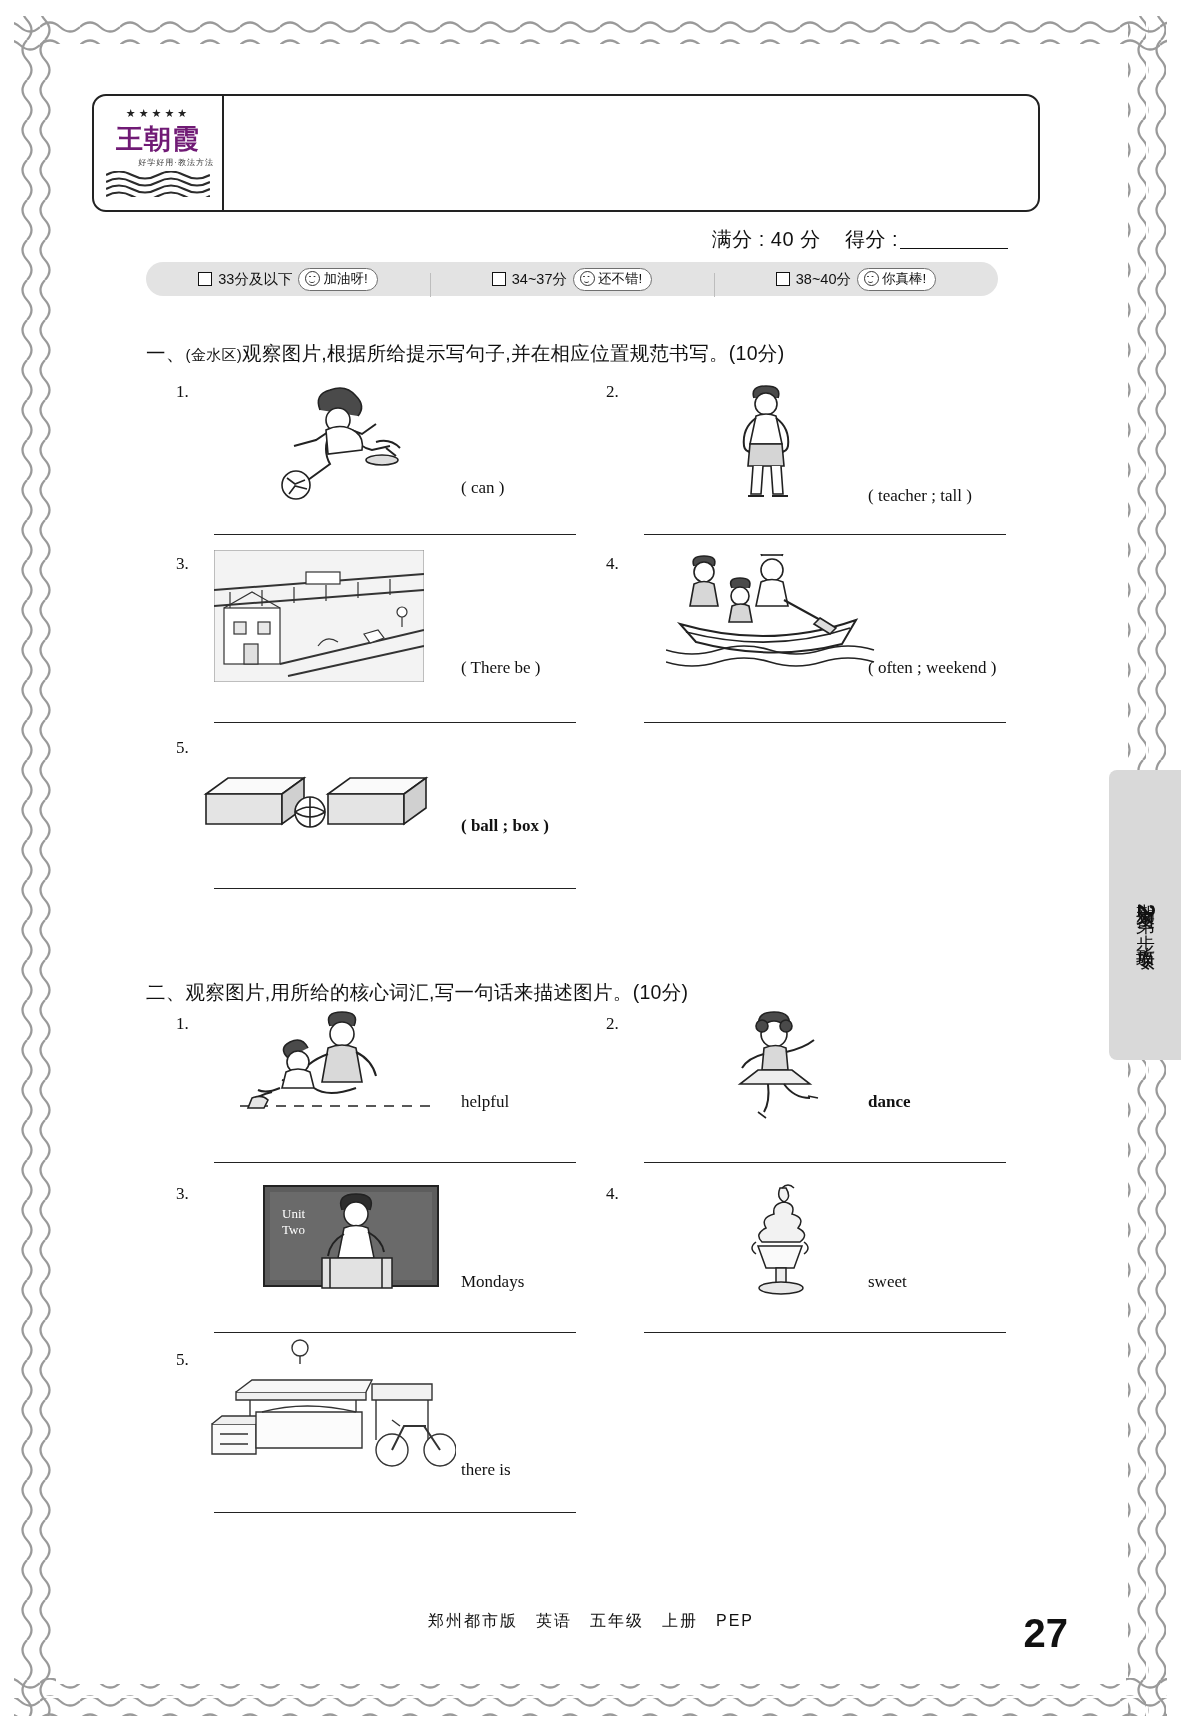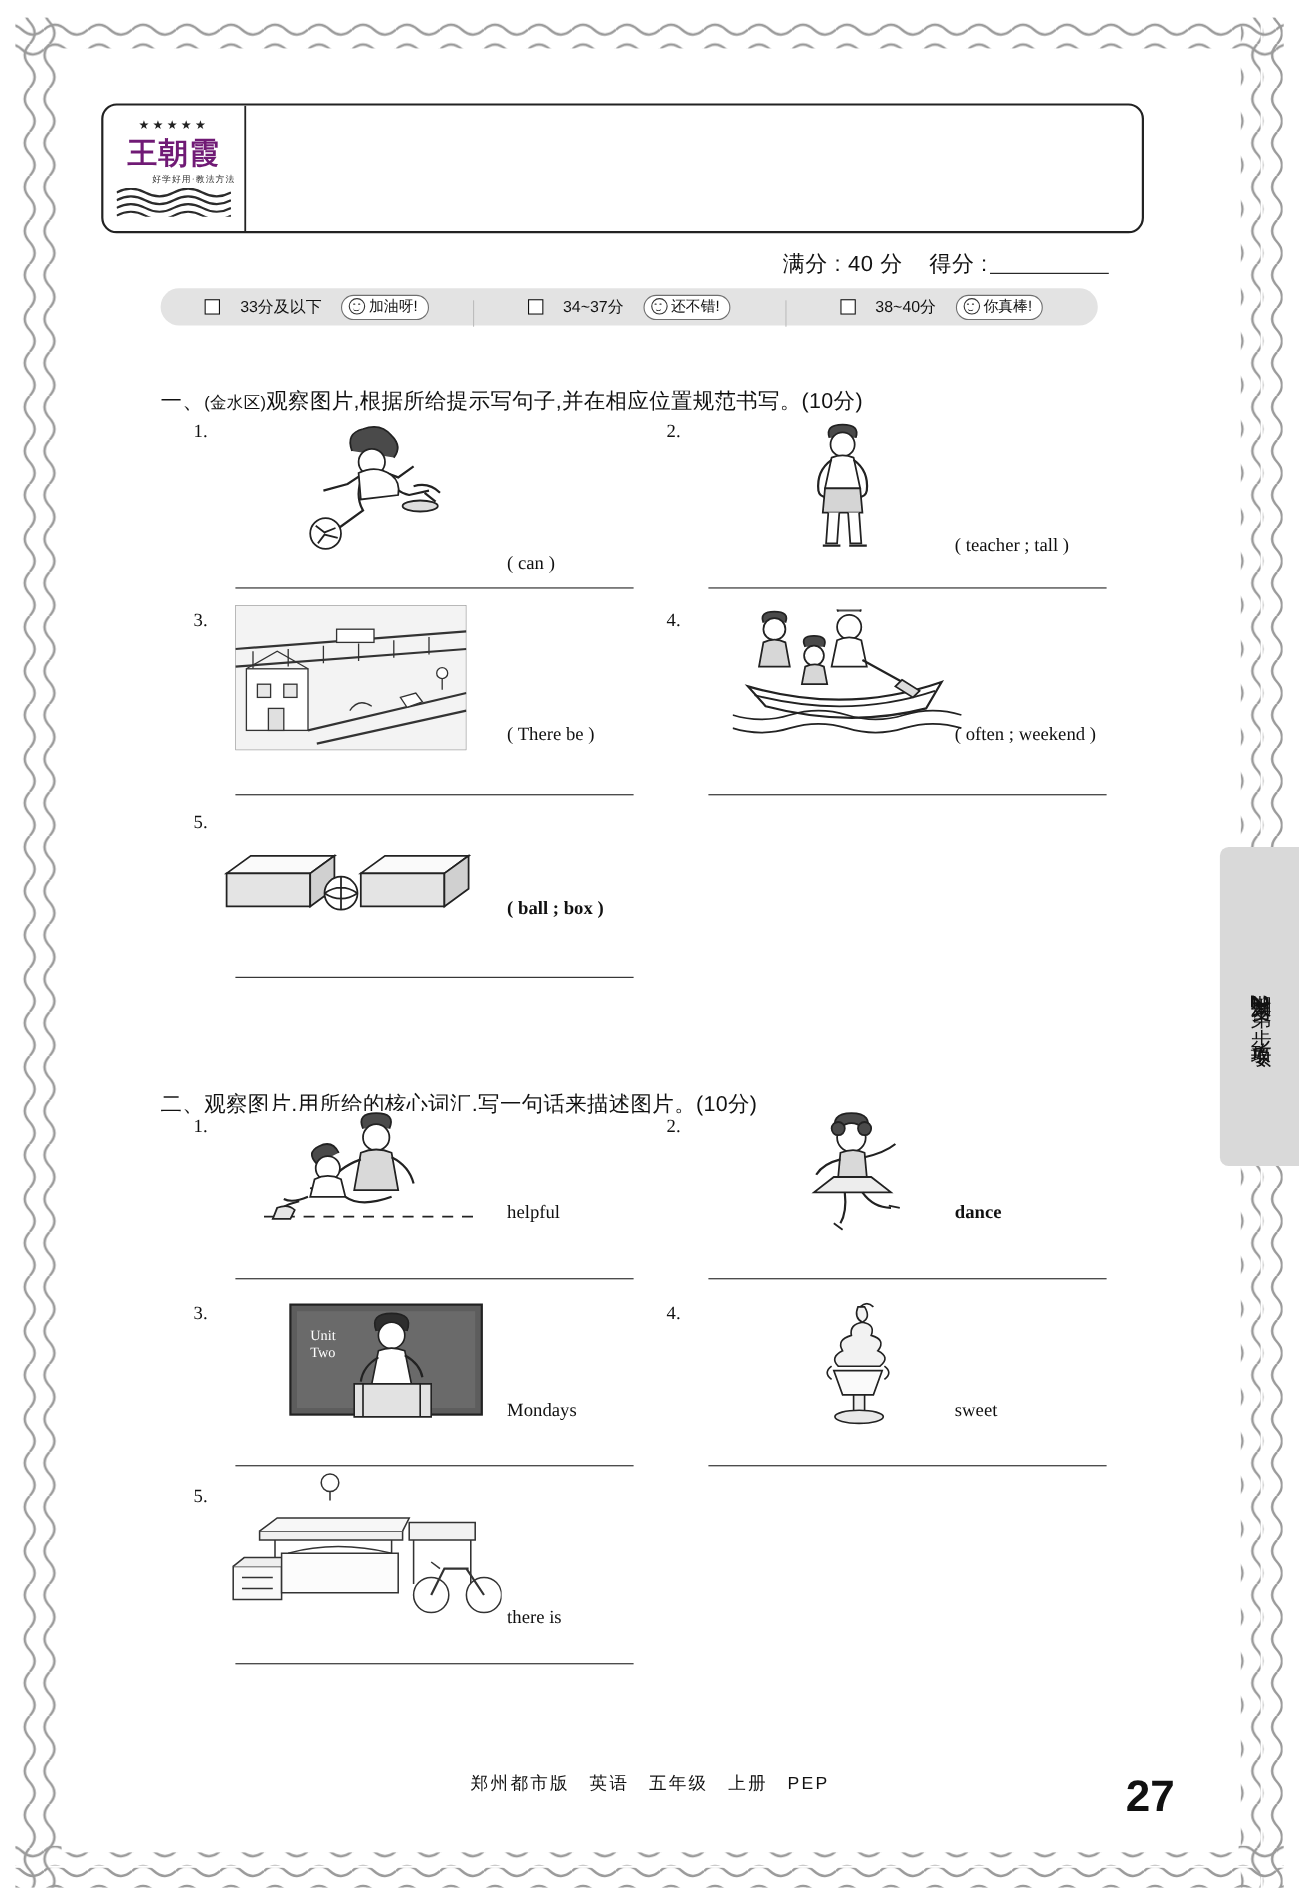--- a/index.html
+++ b/index.html
@@ -147,21 +147,21 @@
     background: #e3e3e3;
     border-radius: 17px;
     display: flex;
     align-items: center;
   }
   .rating-cell {
     flex: 1;
     display: flex;
     align-items: center;
     justify-content: center;
-    gap: 18px;
+    gap: 6px;
     font-family: "Liberation Sans", sans-serif;
     font-size: 14.5px;
     color: #111;
     position: relative;
   }
   .rating-cell + .rating-cell::before {
     content: "";
     position: absolute;
     left: 0; top: 5px;
     width: 1px; height: 24px;
@@ -211,21 +211,20 @@
   }
 
   
   .section-heading {
     position: absolute;
     font-family: "Liberation Sans", sans-serif;
     font-size: 19.5px;
     letter-spacing: 0.3px;
     color: #111;
     white-space: nowrap;
-    margin-top: 11px;
   }
   .section-heading .small {
     font-size: 15px;
   }
   #sec1 { left: 90px; top: 296px; }
   #sec2 { left: 90px; top: 935px; }
 
   
   .q {
     position: absolute;
@@ -388,21 +387,21 @@
           <path d="M70 48 q16 -8 30 2 q8 6 6 18 l-34 4 z" fill="#fff"></path>
           <path d="M44 98 l-12 8" stroke-width="2"></path>
           <path d="M130 66 l10 8" stroke-width="2"></path>
           <ellipse cx="126" cy="78" rx="16" ry="5" fill="#ddd"></ellipse>
           <circle cx="40" cy="103" r="14" fill="#fff"></circle>
           <path d="M31 96 l8 6 10 -4 M33 112 l6 -8 12 3"></path>
           <path d="M120 60 q14 -4 24 6" stroke-width="2"></path>
         </g>
       </svg>
     </div>
-    <div class="q-hint" style="left:285px; top:120px;text-align:center;">( can )</div>
+    <div class="q-hint" style="left:285px; top:96px;text-align:center;">( can )</div>
     <div class="q-rule" style="left:38px; top:152px; width:362px;"></div>
   </div>
 
   <div class="q" style="left:550px; top:338px; width:430px; height:160px;">
     <div class="q-num">2.</div>
     <div class="q-pic" style="left:90px; top:0px; width:140px; height:130px;">
       <svg width="140" height="130" viewBox="0 0 140 130">
         <g fill="none" stroke="#222" stroke-width="1.6">
           <path d="M58 16 q-4 -12 12 -12 q16 0 12 12" fill="#4a4a4a"></path>
           <circle cx="70" cy="22" r="11" fill="#fff"></circle>

